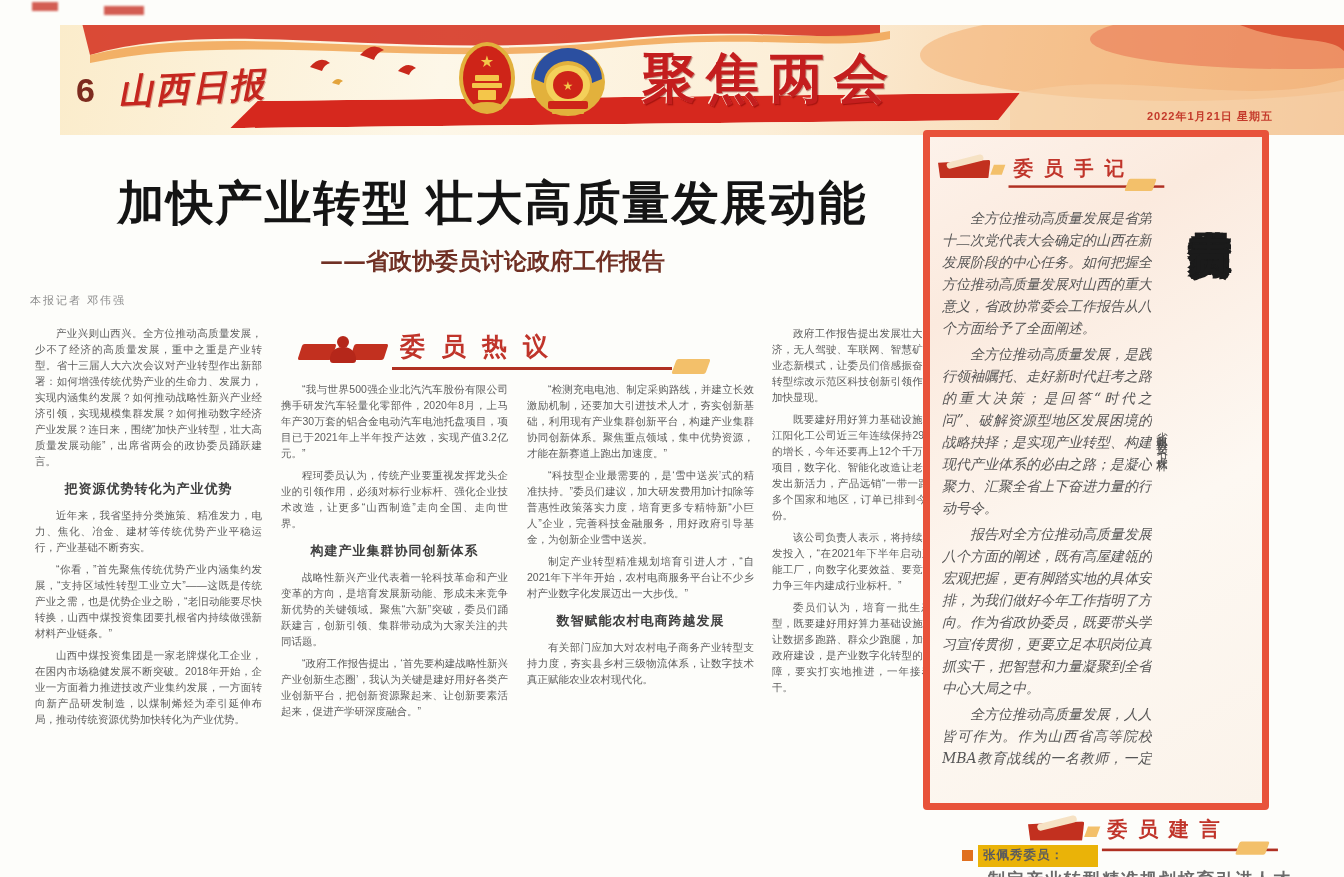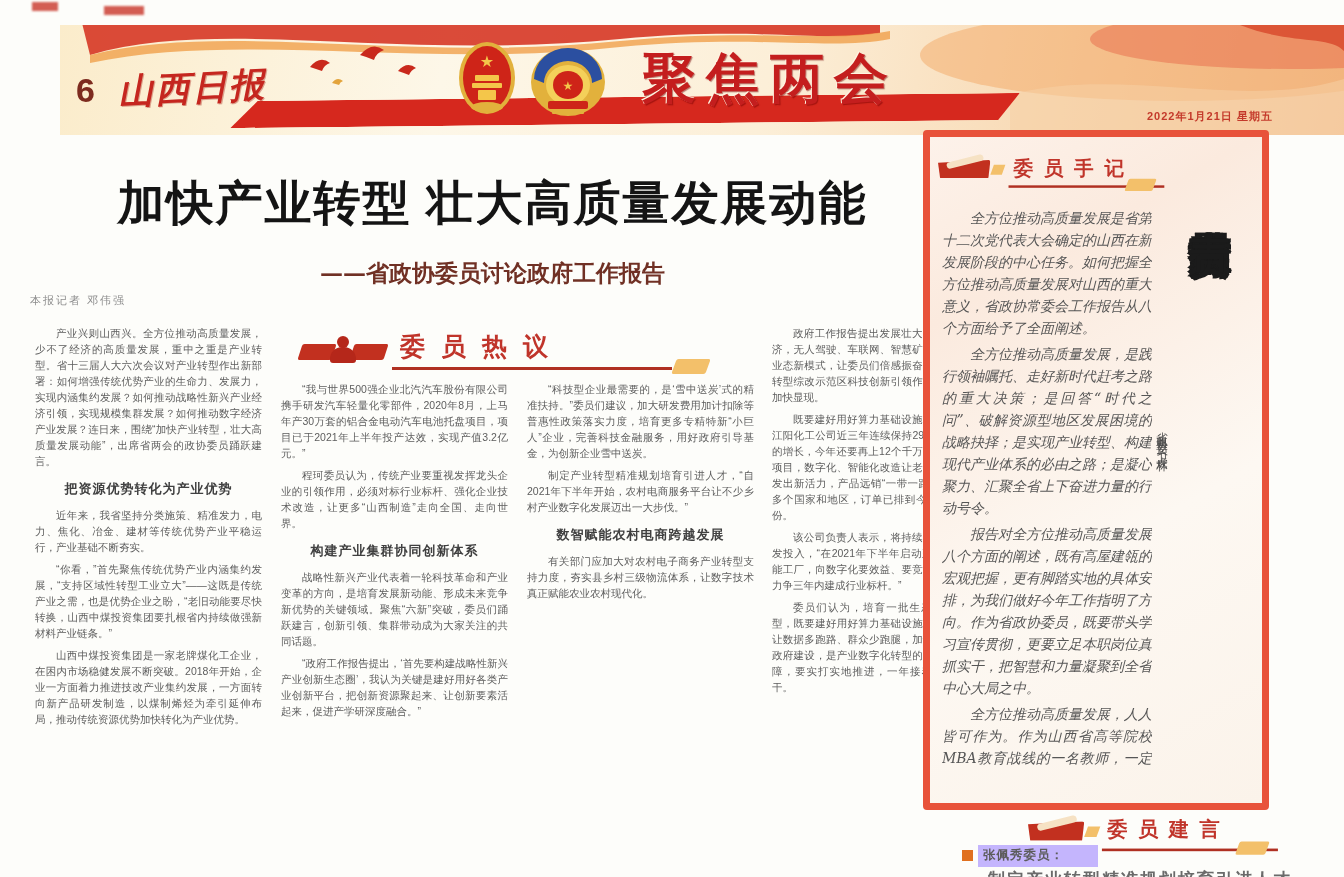--- a/index.html
+++ b/index.html
@@ -25,21 +25,21 @@
   .emblem { position:absolute; }
   .date-line { position:absolute; left:1087px; top:84px; font-size:11px; color:#c43a2b; letter-spacing:1px;font-weight:bold; }
   .focus-title { position:absolute; left:582px; top:18px; font-size:54px; font-weight:900; color:#c41e1e;
                  letter-spacing:10px; font-family:"DejaVu Serif", serif;
                  text-shadow:-1px -1px 0 #fff3e0, 1px 1px 1px rgba(120,0,0,.5); }
 
   
   .headline { position:absolute; left:30px; top:172px; width:925px; text-align:center;
               font-size:47px; font-weight:900; color:#141414; letter-spacing:2px;
               filter:blur(.2px); }
-  .subtitle { position:absolute; left:30px; top:258px; width:925px; text-align:center;
+  .subtitle { position:absolute; left:30px; top:246px; width:925px; text-align:center;
               font-size:23px; font-weight:bold; color:#703024; font-family:"DejaVu Serif", serif;
               filter:blur(.3px); }
   .byline { position:absolute; left:30px; top:293px; width:925px; text-align:left;
             font-size:11px; color:#8d8d8d; letter-spacing:2px; filter:blur(.4px); }
 
   
   .col { position:absolute; top:325px; height:552px; overflow:hidden; text-align:justify;
          font-size:10.5px; line-height:16px; color:#5d5d5d; filter:blur(.35px); }
   .col p { text-indent:2em; margin-bottom:6px; }
   .col .subhead { font-size:13px; font-weight:bold; color:#404040; text-align:center;
@@ -104,21 +104,21 @@
 
   
   #jianyan-header { left:1028px; top:816px; width:280px; transform:scale(.88); transform-origin:left top;
                     filter:blur(.6px); }
   #jianyan-header .titletext { left:90px; letter-spacing:12px; font-size:23px; }
   #jianyan-header .underline { left:84px; width:200px; }
   #jianyan-header .yellowtail { left:238px; }
 
   .bullet-square { position:absolute; left:962px; top:850px; width:11px; height:11px; background:#e0701f; }
   .member-label { position:absolute; left:978px; top:845px; padding:2px 34px 3px 5px;
-                  background:#c4b5fd; font-size:12.5px; font-weight:bold; color:#5c5c5c;
+                  background:#eab308; font-size:12.5px; font-weight:bold; color:#5c5c5c;
                   letter-spacing:1px; filter:blur(.4px); }
   .clipped-line { position:absolute; left:988px; top:868px; width:330px; height:9px; overflow:hidden;
                   font-size:17px; font-weight:bold; color:#6a6a6a; letter-spacing:2px; filter:blur(.5px); }
 </style>
 </head>
 <body>
 
 <div id="page">
 
   <div class="corner-mark" style="left:32px; top:2px; width:26px; height:9px;"></div>
@@ -198,20 +198,21 @@
 
   <div class="col" id="col2">
     <p>“我与世界500强企业北汽汽车股份有限公司携手研发汽车轻量化零部件，2020年8月，上马年产30万套的铝合金电动汽车电池托盘项目，项目已于2021年上半年投产达效，实现产值3.2亿元。”</p>
     <p>程珂委员认为，传统产业要重视发挥龙头企业的引领作用，必须对标行业标杆、强化企业技术改造，让更多“山西制造”走向全国、走向世界。</p>
     <div class="subhead">构建产业集群协同创新体系</div>
     <p>战略性新兴产业代表着一轮科技革命和产业变革的方向，是培育发展新动能、形成未来竞争新优势的关键领域。聚焦“六新”突破，委员们踊跃建言，创新引领、集群带动成为大家关注的共同话题。</p>
     <p>“政府工作报告提出，‘首先要构建战略性新兴产业创新生态圈’，我认为关键是建好用好各类产业创新平台，把创新资源聚起来、让创新要素活起来，促进产学研深度融合。”</p>
   </div>
 
   <div class="col" id="col3">
+    <p>“检测充电电池、制定采购路线，并建立长效激励机制，还要加大引进技术人才，夯实创新基础，利用现有产业集群创新平台，构建产业集群协同创新体系。聚焦重点领域，集中优势资源，才能在新赛道上跑出加速度。”</p>
     <p>“科技型企业最需要的，是‘雪中送炭’式的精准扶持。”委员们建议，加大研发费用加计扣除等普惠性政策落实力度，培育更多专精特新“小巨人”企业，完善科技金融服务，用好政府引导基金，为创新企业雪中送炭。</p>
     <p>制定产业转型精准规划培育引进人才，“自2021年下半年开始，农村电商服务平台让不少乡村产业数字化发展迈出一大步伐。”</p>
     <div class="subhead">数智赋能农村电商跨越发展</div>
     <p>有关部门应加大对农村电子商务产业转型支持力度，夯实县乡村三级物流体系，让数字技术真正赋能农业农村现代化。</p>
   </div>
 
   <div class="col" id="col4">
     <p>政府工作报告提出发展壮大数字经济，无人驾驶、车联网、智慧矿山等新业态新模式，让委员们倍感振奋，山西转型综改示范区科技创新引领作用正在加快显现。</p>
     <p>既要建好用好算力基础设施，山西江阳化工公司近三年连续保持29%以上的增长，今年还要再上12个千万级技改项目，数字化、智能化改造让老企业焕发出新活力，产品远销“一带一路”沿线多个国家和地区，订单已排到今年6月份。</p>
     <p>该公司负责人表示，将持续加大研发投入，“在2021年下半年启动建设智能工厂，向数字化要效益、要竞争力，力争三年内建成行业标杆。”</p>

